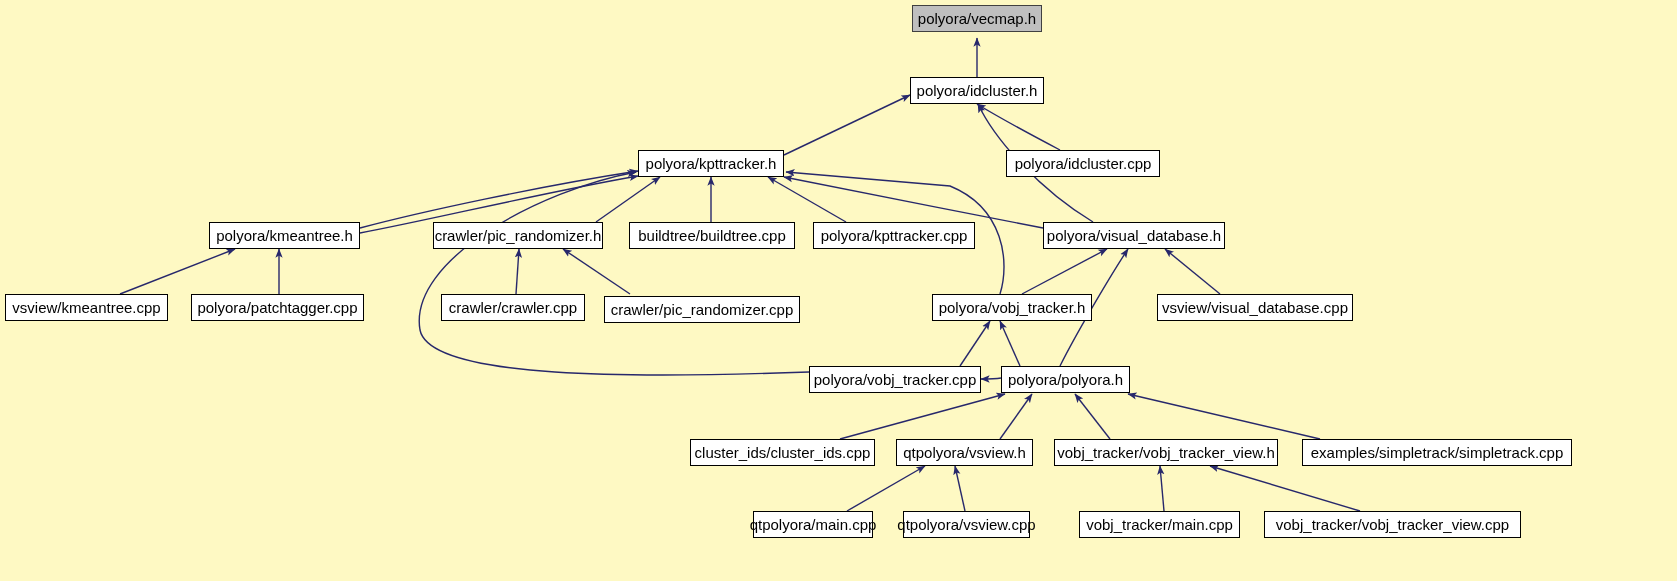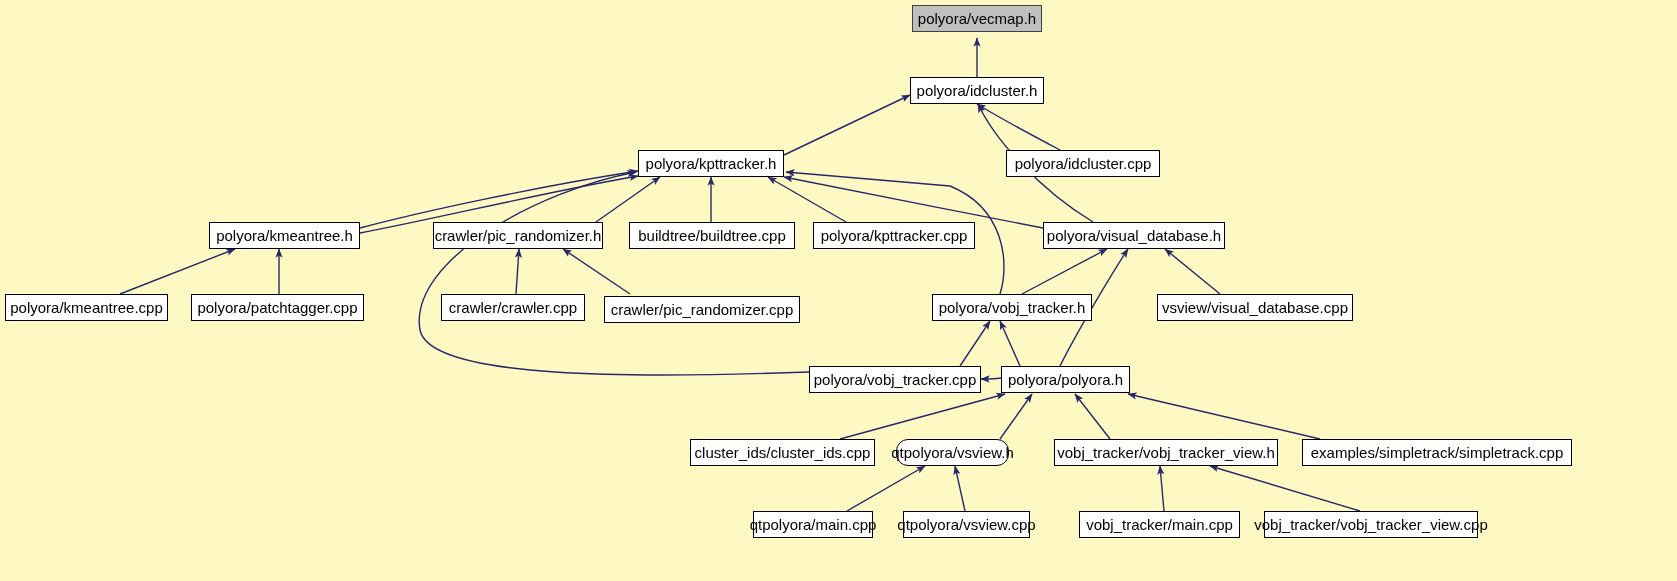--- a/index.html
+++ b/index.html
@@ -109,21 +109,21 @@
       <div class="node" style="left: 629px; top: 222px; width: 166px;">
         <span class="node-label">buildtree/buildtree.cpp</span>
       </div>
       <div class="node" style="left: 813px; top: 222px; width: 162px;">
         <span class="node-label">polyora/kpttracker.cpp</span>
       </div>
       <div class="node" style="left: 1043px; top: 222px; width: 182px;">
         <span class="node-label">polyora/visual_database.h</span>
       </div>
       <div class="node" style="left: 5px; top: 294px; width: 163px;">
-        <span class="node-label">polyora/kmeantree.cpp</span>
+        <span class="node-label">vsview/kmeantree.cpp</span>
       </div>
       <div class="node" style="left: 191px; top: 294px; width: 173px;">
         <span class="node-label">polyora/patchtagger.cpp</span>
       </div>
       <div class="node" style="left: 441px; top: 294px; width: 144px;">
         <span class="node-label">crawler/crawler.cpp</span>
       </div>
       <div class="node" style="left: 604px; top: 296px; width: 196px;">
         <span class="node-label">crawler/pic_randomizer.cpp</span>
       </div>
@@ -135,35 +135,35 @@
       </div>
       <div class="node" style="left: 809px; top: 366px; width: 172px;">
         <span class="node-label">polyora/vobj_tracker.cpp</span>
       </div>
       <div class="node" style="left: 1001px; top: 366px; width: 129px;">
         <span class="node-label">polyora/polyora.h</span>
       </div>
       <div class="node" style="left: 690px; top: 439px; width: 185px;">
         <span class="node-label">cluster_ids/cluster_ids.cpp</span>
       </div>
-      <div class="node" style="left: 896px; top: 439px; width: 113px; border-radius: 12px;">
+      <div class="node" style="left: 896px; top: 439px; width: 137px;">
         <span class="node-label">qtpolyora/vsview.h</span>
       </div>
       <div class="node" style="left: 1054px; top: 439px; width: 224px;">
         <span class="node-label">vobj_tracker/vobj_tracker_view.h</span>
       </div>
       <div class="node" style="left: 1302px; top: 439px; width: 270px;">
         <span class="node-label">examples/simpletrack/simpletrack.cpp</span>
       </div>
       <div class="node" style="left: 753px; top: 511px; width: 120px;">
         <span class="node-label">qtpolyora/main.cpp</span>
       </div>
       <div class="node" style="left: 903px; top: 511px; width: 127px;">
         <span class="node-label">qtpolyora/vsview.cpp</span>
       </div>
       <div class="node" style="left: 1079px; top: 511px; width: 161px;">
         <span class="node-label">vobj_tracker/main.cpp</span>
       </div>
-      <div class="node" style="left: 1264px; top: 511px; width: 214px;">
+      <div class="node" style="left: 1264px; top: 511px; width: 257px;">
         <span class="node-label">vobj_tracker/vobj_tracker_view.cpp</span>
       </div>
     </div>
 </div>
 
 </body></html>

